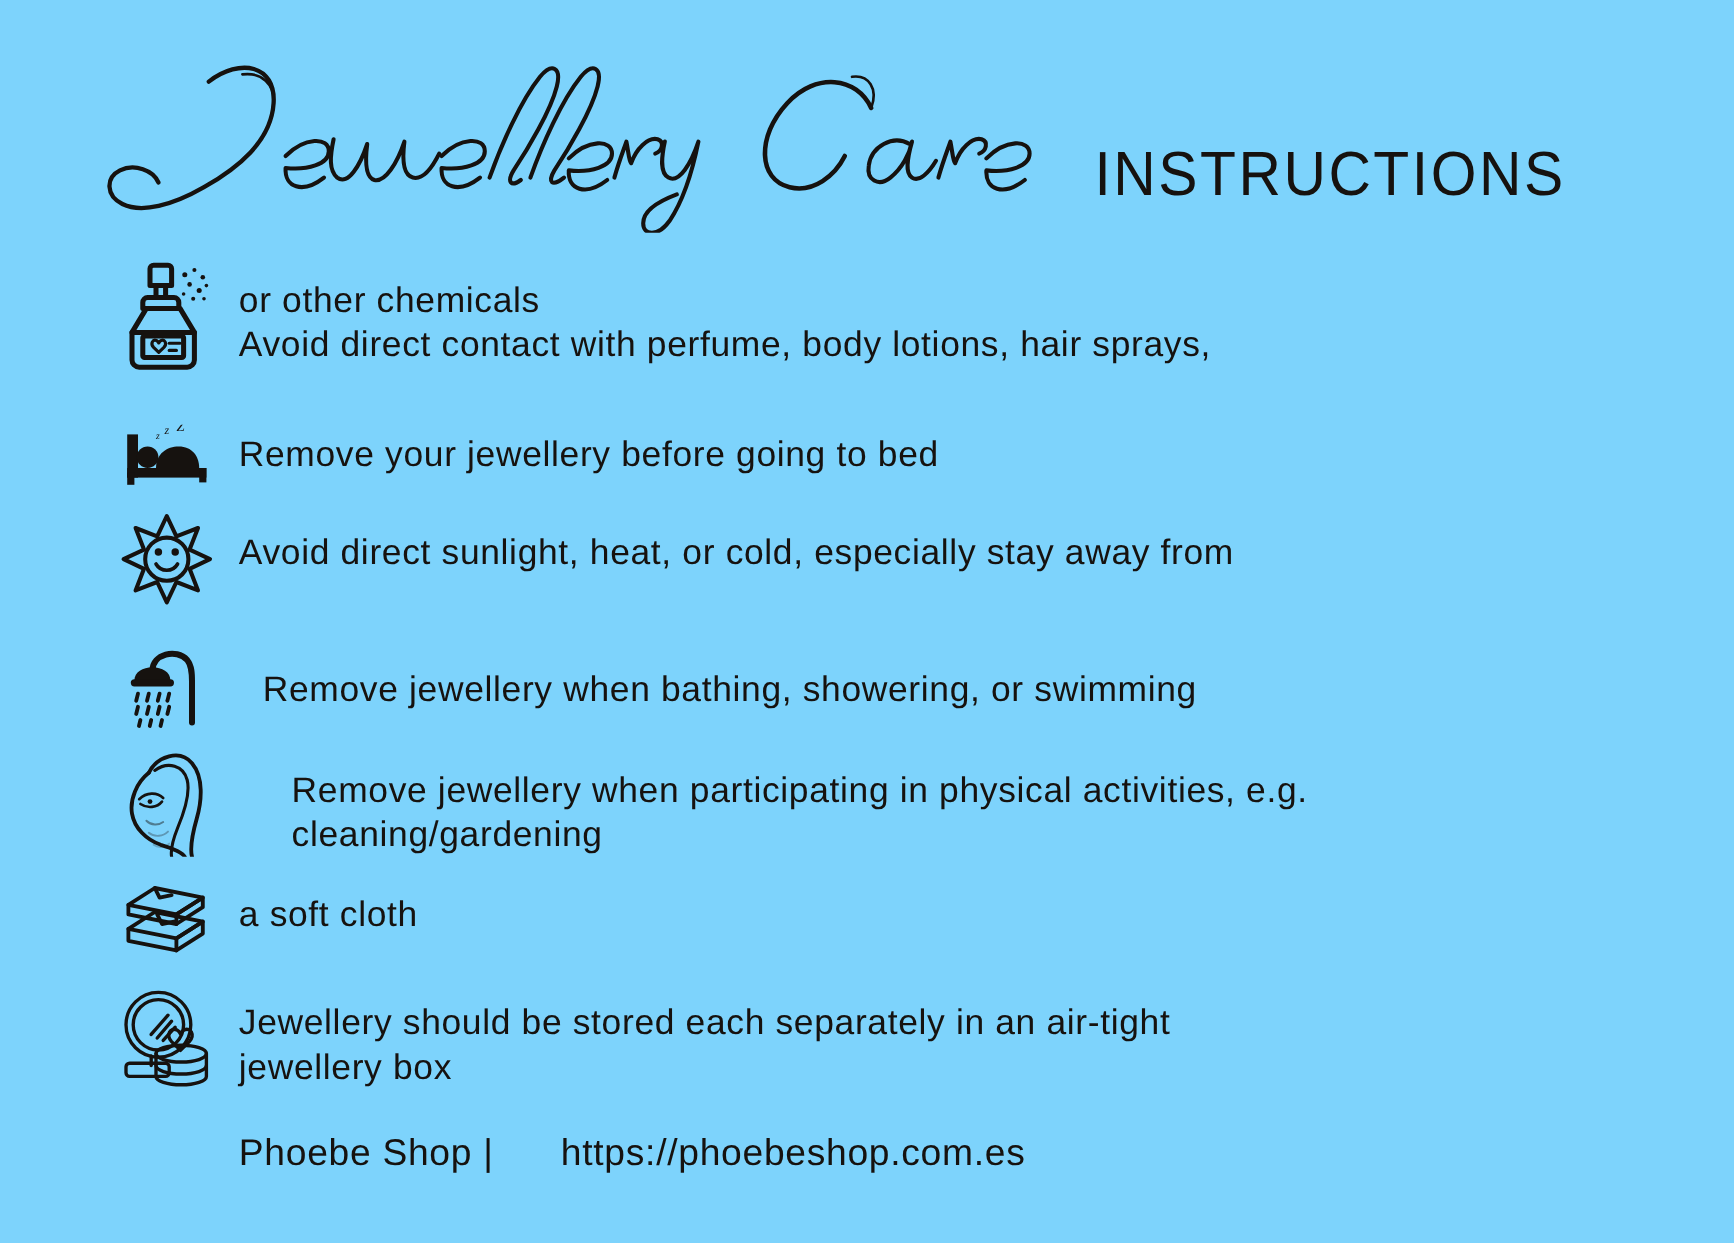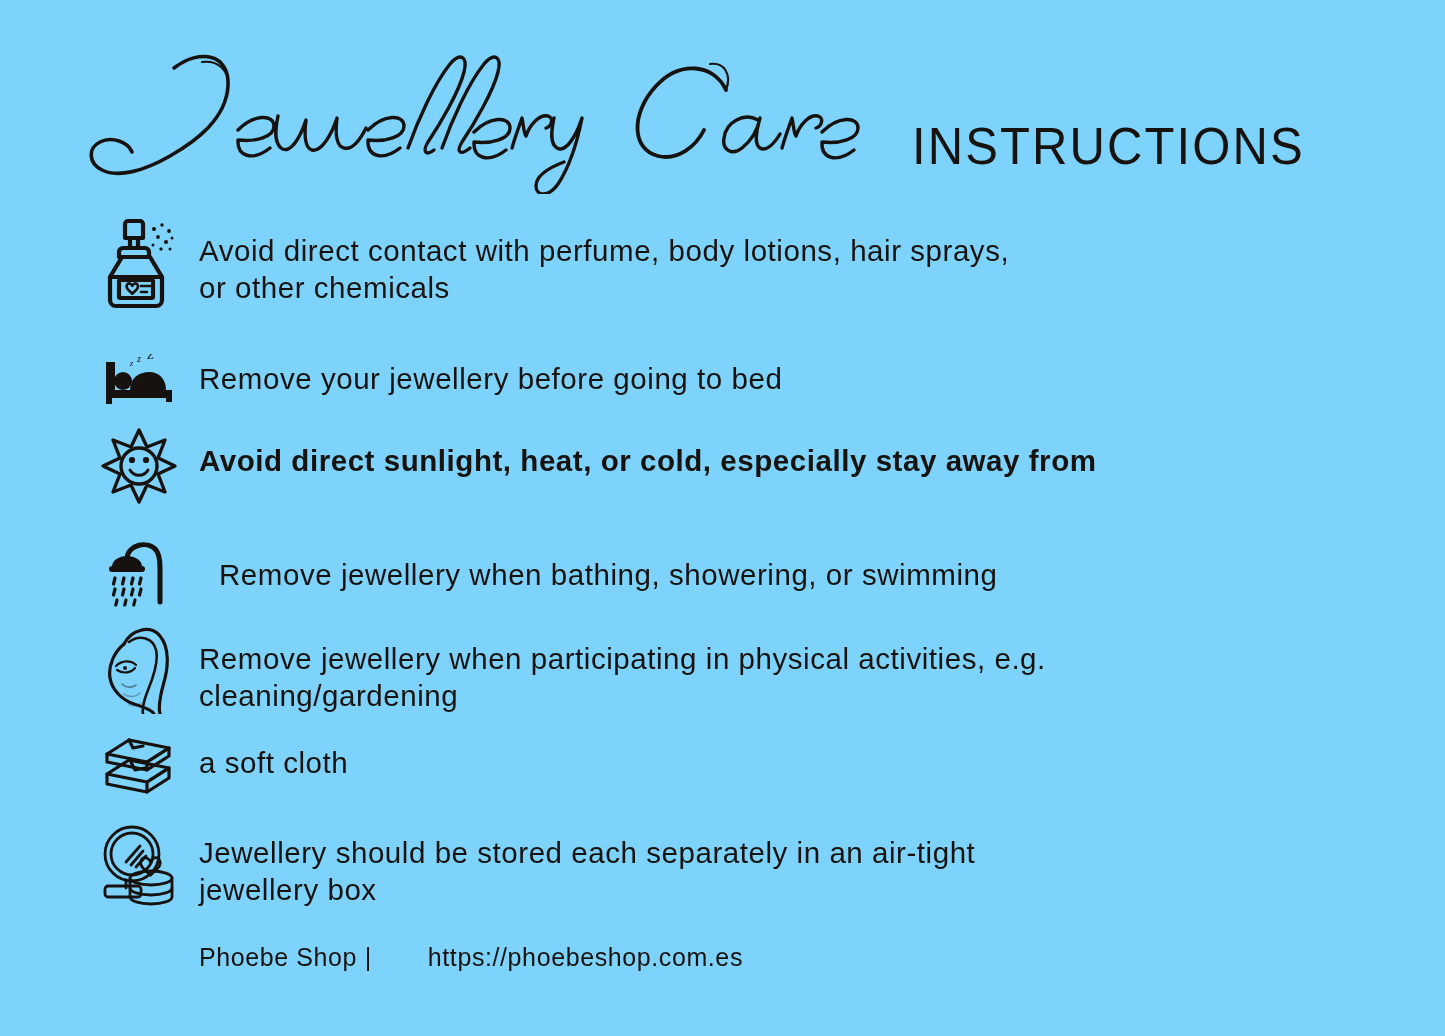--- a/index.html
+++ b/index.html
@@ -89,21 +89,21 @@
   }
   .row-text .ln { display: block; white-space: nowrap; }
 
   
   #footer {
     position: absolute;
     left: 199px;
     top: 943px;
     display: flex;
     align-items: baseline;
-    font-size: 25px;
+    font-size: 31px;
     letter-spacing: 0.6px;
     color: #16120f;
     white-space: nowrap;
   }
   #footer-shop { margin-right: 56px; }
 
   
   #rail {
     position: absolute;
     right: 0;
@@ -179,22 +179,22 @@
               <circle cx="58" cy="23" r="1.9"></circle>
             <circle cx="66" cy="28" r="2.1"></circle>
               <circle cx="72" cy="24" r="1.5"></circle>
             <circle cx="53" cy="31" r="1.5"></circle>
               <circle cx="61" cy="35" r="1.7"></circle>
             <circle cx="70" cy="35" r="1.5"></circle>
           </g>
         </svg>
       </div>
       <div class="row-text" style="top:20px;">
+        <span class="ln">or other chemicals</span>
         <span class="ln">Avoid direct contact with perfume, body lotions, hair sprays,</span>
-        <span class="ln">or other chemicals</span>
       </div>
     </div>
 
     <div class="row" style="top:128px;">
       <div class="row-icon" style="top:14px;">
         <svg width="74" height="52" viewBox="0 0 74 52">
           <g fill="#16120f">
             <rect x="4" y="8" width="9" height="36"></rect>
             <rect x="4" y="36" width="66" height="8"></rect>
             <rect x="64" y="36" width="6" height="12"></rect>
@@ -221,21 +221,21 @@
             <path d="M40 4 L48 21 L66 14 L59 32 L76 40 L59 48 L66 66 L48 59 L40 76 L32 59 L14 66 L21 48 L4 40 L21 32 L14 14 L32 21 Z"></path>
             <circle cx="40" cy="40" r="18"></circle>
             <path d="M31 44 c4 7 14 7 18 0" stroke-width="3" stroke-linecap="round"></path>
           </g>
           <g fill="#16120f">
             <circle cx="33" cy="34" r="3.1"></circle>
             <circle cx="47" cy="34" r="3.1"></circle>
           </g>
         </svg>
       </div>
-      <div class="row-text" style="top:20px;font-weight:bold;">
+      <div class="row-text" style="top:20px;">
         <span class="ln">Avoid direct sunlight, heat, or cold, especially stay away from</span>
       </div>
     </div>
 
     <div class="row" style="top:322px;">
       <div class="row-icon" style="top:4px;">
         <svg width="74" height="74" viewBox="0 0 74 74">
           <g fill="none" stroke="#16120f" stroke-width="5" stroke-linecap="round">
             <path d="M25 21 C25 7, 45 2, 54 12 C58 17, 58 24, 58 30 L58 64"></path>
           </g>
@@ -272,21 +272,21 @@
             <path d="M31 24 C42 16, 55 20, 58 32 C61 44, 55 60, 50 72 C46 82, 44 90, 45 96" stroke-width="2.6"></path>
             <path d="M18 48 C24 42, 33 42, 38 47" stroke-width="2.2"></path>
             <path d="M19 52 C25 56, 33 55, 37 50" stroke-width="2.2"></path>
             <path d="M24 66 C28 70, 34 70, 38 67" stroke-width="1.6" opacity="0.45"></path>
             <path d="M26 76 C31 80, 38 79, 42 75" stroke-width="1.6" opacity="0.3"></path>
             <path d="M30 86 C34 89, 40 88, 43 85" stroke-width="1.6" opacity="0.22"></path>
           </g>
           <circle cx="27" cy="50" r="2" fill="#16120f"></circle>
         </svg>
       </div>
-      <div class="row-text" style="top:18px;">
+      <div class="row-text" style="top:18px;margin-left:44px;">
         <span class="ln">Remove jewellery when participating in physical activities, e.g.</span>
         <span class="ln">cleaning/gardening</span>
       </div>
     </div>
 
     <div class="row" style="top:512px;">
       <div class="row-icon" style="top:10px;">
         <svg width="80" height="72" viewBox="0 0 80 72">
           <g fill="none" stroke="#16120f" stroke-width="3.2" stroke-linejoin="round" stroke-linecap="round">
             <path d="M8 20 L30 6 L70 14 L48 28 Z"></path>

